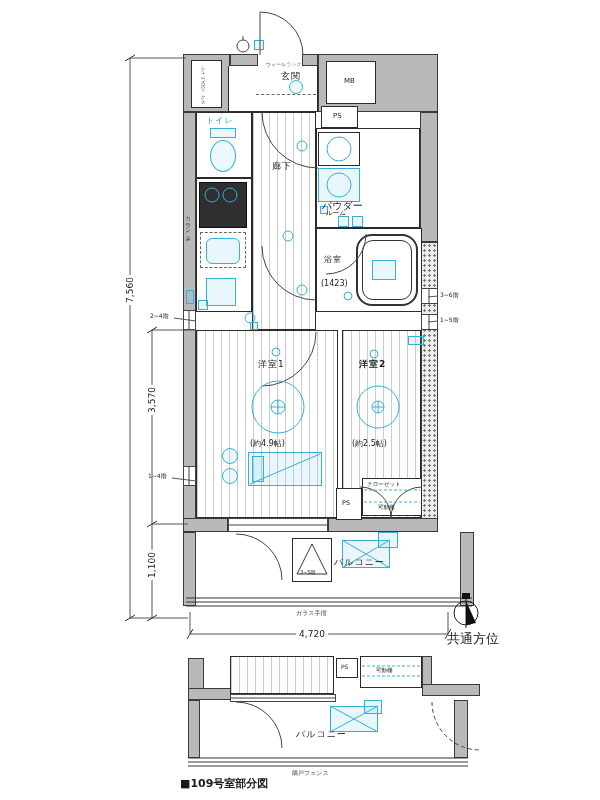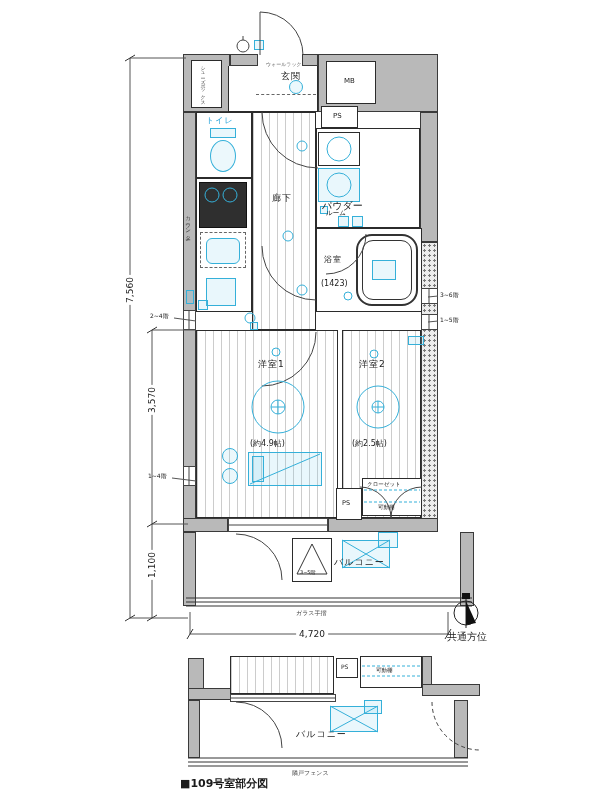--- a/index.html
+++ b/index.html
@@ -185,48 +185,48 @@
       <rect x="462" y="593" width="8" height="6" fill="#111"></rect>
     </g>
   </svg>
 
   <div class="lbl jp" style="left:281px;top:72px;font-size:9px;">玄関</div>
   <div class="lbl" style="left:266px;top:62px;font-size:5px;color:#555;">ウォールラック</div>
   <div class="lbl vtext" style="left:200px;top:63px;font-size:5px;height:44px;color:#333;">シューズボックス</div>
   <div class="lbl" style="left:344px;top:78px;font-size:7px;">MB</div>
   <div class="lbl" style="left:333px;top:113px;font-size:7px;">PS</div>
   <div class="lbl jp" style="left:206px;top:117px;font-size:8px;color:#1e9fd8;">トイレ</div>
-  <div class="lbl jp" style="left:272px;top:162px;font-size:9px;margin-top:32px;">廊下</div>
+  <div class="lbl jp" style="left:272px;top:162px;font-size:9px;">廊下</div>
   <div class="lbl vtext" style="left:185px;top:212px;font-size:5.5px;height:56px;color:#333;">カウンター</div>
   <div class="lbl" style="left:322px;top:201px;font-size:10px;">パウダー</div>
   <div class="lbl" style="left:326px;top:210px;font-size:6.5px;">ルーム</div>
   <div class="lbl jp" style="left:324px;top:256px;font-size:8px;">浴室</div>
   <div class="lbl" style="left:321px;top:280px;font-size:8px;">(1423)</div>
   <div class="lbl jp" style="left:258px;top:360px;font-size:9px;">洋室1</div>
   <div class="lbl" style="left:250px;top:440px;font-size:8px;">(約4.9帖)</div>
-  <div class="lbl jp" style="left:359px;top:360px;font-size:9px;">洋室2</div>
+  <div class="lbl jp" style="left:359px;top:360px;font-size:9px;font-weight:bold;">洋室2</div>
   <div class="lbl" style="left:352px;top:440px;font-size:8px;">(約2.5帖)</div>
   <div class="lbl" style="left:342px;top:500px;font-size:6.5px;">PS</div>
   <div class="lbl" style="left:367px;top:482px;font-size:5.5px;">クローゼット</div>
   <div class="lbl" style="left:378px;top:505px;font-size:5.5px;">可動棚</div>
   <div class="lbl" style="left:300px;top:570px;font-size:5px;">3~5階</div>
   <div class="lbl jp" style="left:334px;top:558px;font-size:9px;">バルコニー</div>
   <div class="lbl" style="left:296px;top:610px;font-size:6px;color:#444;">ガラス手摺</div>
 
   <div class="vdim" style="left:130px;top:290px;">7,560</div>
   <div class="vdim" style="left:152px;top:400px;">3,570</div>
   <div class="vdim" style="left:152px;top:565px;">1,100</div>
   <div class="hdim" style="left:312px;top:634px;">4,720</div>
 
   <div class="lbl" style="left:150px;top:313px;font-size:6px;">2~4階</div>
   <div class="lbl" style="left:148px;top:473px;font-size:6px;">1~4階</div>
   <div class="lbl" style="left:440px;top:292px;font-size:6px;">3~6階</div>
   <div class="lbl" style="left:440px;top:317px;font-size:6px;">1~5階</div>
 
-  <div class="lbl" style="left:447px;top:632px;font-size:10px;">共通方位</div>
+  <div class="lbl" style="left:447px;top:632px;font-size:13px;">共通方位</div>
 
   <div class="lbl" style="left:341px;top:664px;font-size:6px;">PS</div>
   <div class="lbl" style="left:376px;top:668px;font-size:5.5px;">可動棚</div>
   <div class="lbl jp" style="left:296px;top:730px;font-size:9px;">バルコニー</div>
   <div class="lbl" style="left:292px;top:770px;font-size:6px;color:#444;">隣戸フェンス</div>
 
   <div class="lbl" style="left:180px;top:778px;font-size:11px;font-weight:600;">■109号室部分図</div>
 
 </div>
 

